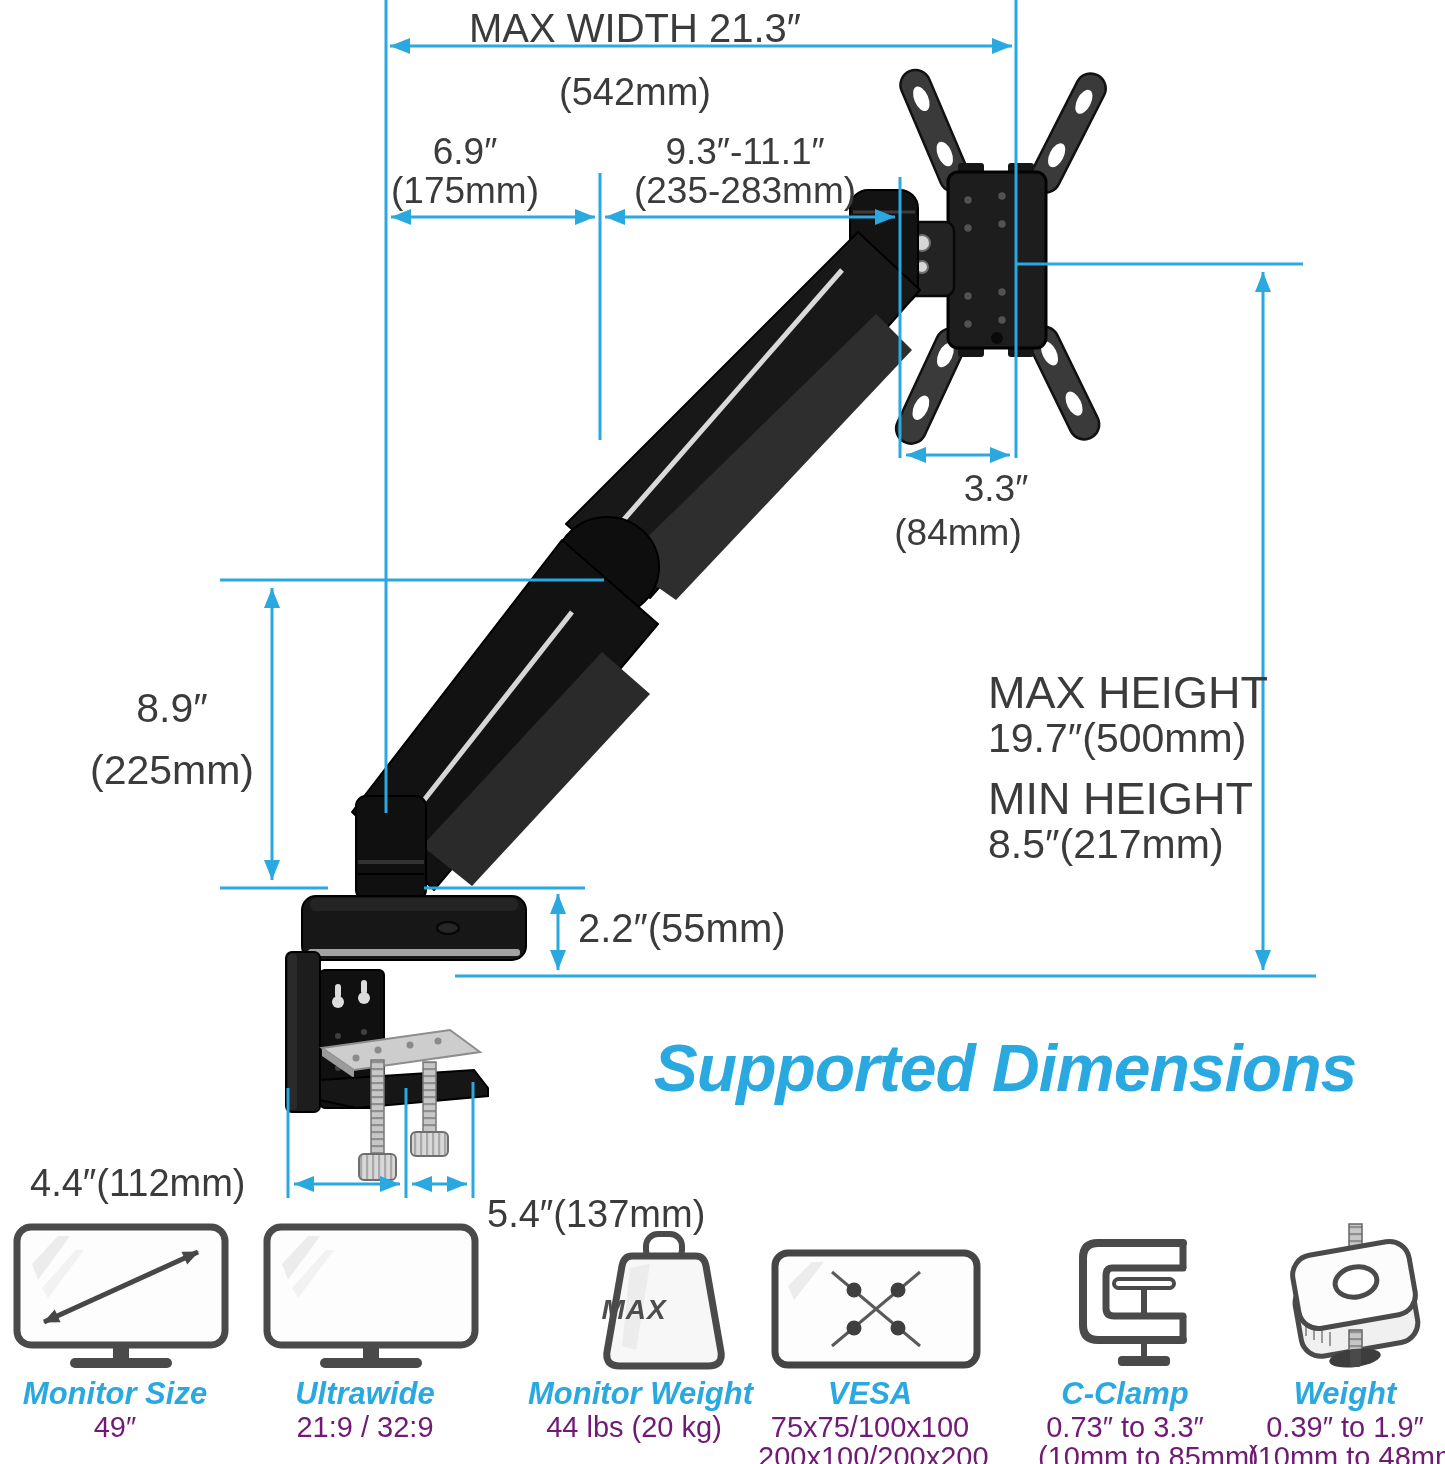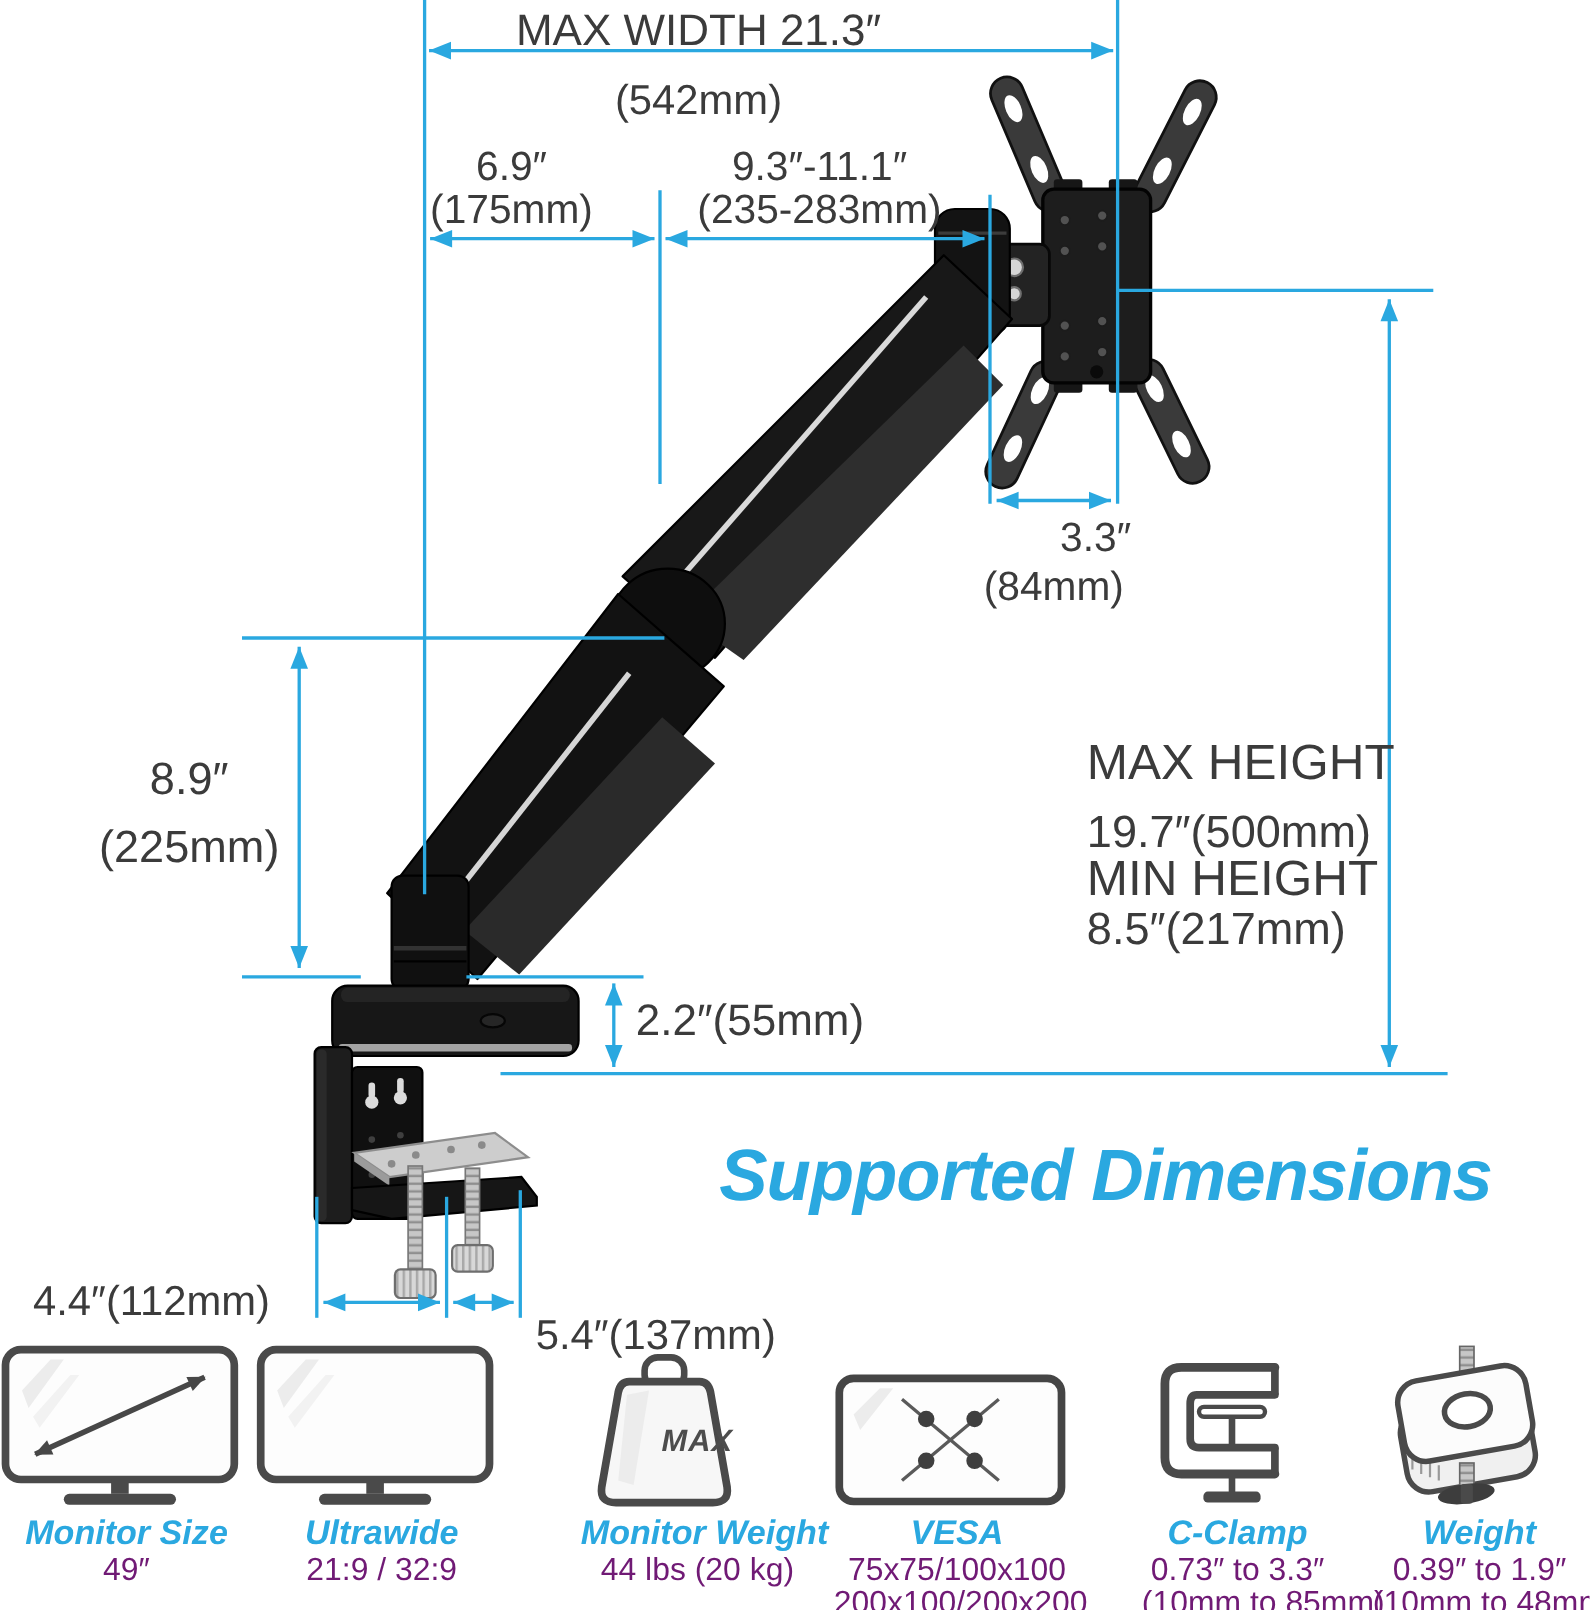--- a/index.html
+++ b/index.html
@@ -18,38 +18,38 @@
   #l-mw-metric{left:335px;top:56px;width:600px;font-size:38px;margin-top:15px;}
   #l-69-label{left:315px;top:131px;width:300px;font-size:37px;}
   #l-69-metric{left:315px;top:170px;width:300px;font-size:37px;}
   #l-93-label{left:595px;top:131px;width:300px;font-size:37px;}
   #l-93-metric{left:595px;top:170px;width:300px;font-size:37px;}
   #l-33-label{left:896px;top:468px;width:200px;font-size:37px;}
   #l-33-metric{left:858px;top:512px;width:200px;font-size:37px;}
   #l-89-label{left:52px;top:686px;width:240px;font-size:41px;}
   #l-89-metric{left:52px;top:700px;width:240px;font-size:41px;margin-top:48px;}
   #l-maxh-t{left:988px;top:668px;font-size:45px;}
-  #l-maxh-v{left:988px;top:716px;font-size:41px;margin-top:18px;}
+  #l-maxh-v{left:988px;top:716px;font-size:41px;}
   #l-minh-t{left:988px;top:774px;font-size:45px;}
   #l-minh-v{left:988px;top:822px;font-size:41px;}
   #l-22{left:578px;top:906px;font-size:40px;}
   #l-44{left:30px;top:1162px;width:205px;font-size:38px;text-align:right;}
   #l-54{left:487px;top:1162px;font-size:38px;margin-top:31px;}
   #title{position:absolute;left:560px;top:1030px;width:890px;text-align:center;
          font-size:66px;font-weight:700;font-style:italic;color:var(--accent);
          letter-spacing:-1px;white-space:nowrap;}
   .spec{position:absolute;text-align:center;}
-  .icon-box{height:140px;display:flex;align-items:flex-end;justify-content:flex-start;position:relative;}
+  .icon-box{height:140px;display:flex;align-items:flex-end;justify-content:flex-end;position:relative;}
   .icon-box svg{position:static;}
   .slabel{color:var(--accent);font-weight:700;font-style:italic;font-size:31px;margin-top:4px;white-space:nowrap;}
   .sval{color:#701a75;font-size:29px;line-height:1.05;white-space:nowrap;}
   .badge{position:absolute;left:0;right:0;top:62px;text-align:center;font-size:28px;
          font-weight:700;font-style:italic;color:#4d4d4d;letter-spacing:1px;}
   #cell-1{left:0px;top:1232px;width:230px;}
-  #cell-2{left:232px;top:1232px;width:230px;}
+  #cell-2{left:250px;top:1232px;width:230px;}
   #cell-3{left:528px;top:1232px;width:212px;}
   #cell-4{left:758px;top:1232px;width:224px;}
   #cell-5{left:1038px;top:1232px;width:174px;}
   #cell-6{left:1248px;top:1232px;width:194px;}
 </style>
 </head>
 <body>
 
 <div id="stage">
 

